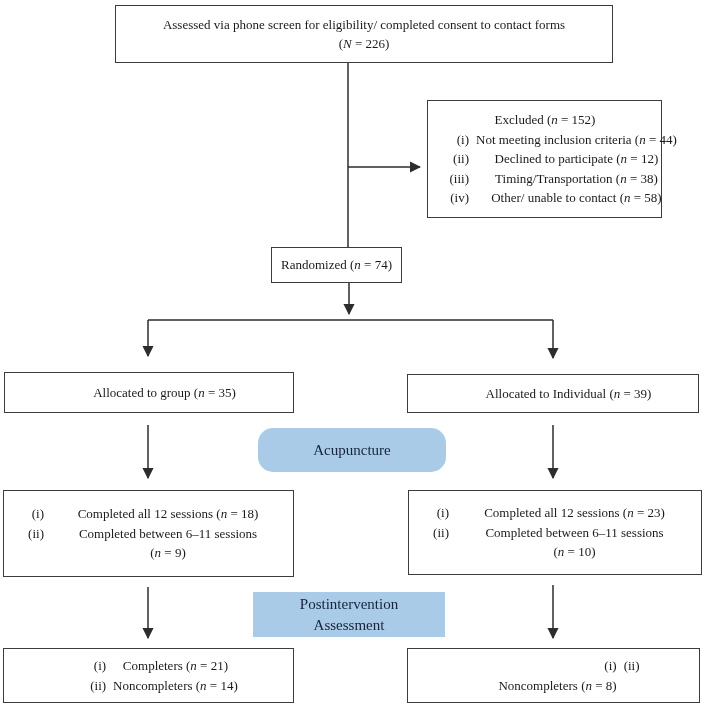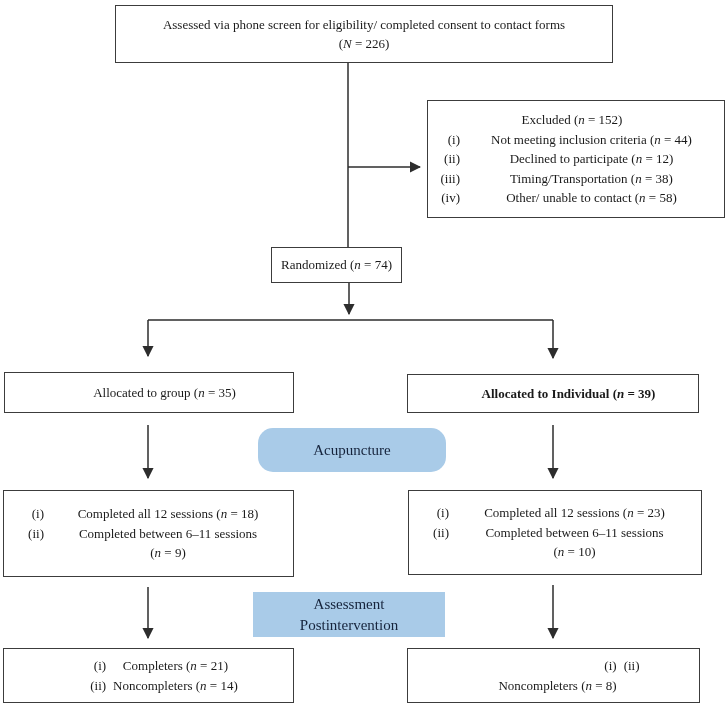--- a/index.html
+++ b/index.html
@@ -18,24 +18,24 @@
   .box {
     position:absolute; background:#fff;
     border:1.3px solid var(--border,#3c3c3c);
     display:flex; flex-direction:column; justify-content:center;
     font-size:13px; line-height:1.5;
   }
   .box--strong { border-width:1.6px;padding-left:31px; }
   .center { text-align:center; }
 
   .b-assessed   { left:115px; top:5px;   width:498px; height:58px; padding:2px 6px; }
-  .b-excluded   { left:427px; top:100px; width:298px; height:118px; padding:2px 8px 2px 0; }
+  .b-excluded   { left:427px; top:100px; width:235px; height:118px; padding:2px 8px 2px 9px; }
   .b-randomized { left:271px; top:247px; width:131px; height:36px; }
   .b-alloc-grp  { left:4px;   top:372px; width:290px; height:41px; }
-  .b-alloc-ind  { left:407px; top:374px; width:292px; height:39px;font-weight:bold; }
+  .b-alloc-ind  { left:407px; top:374px; width:292px; height:39px; }
   .b-sess-grp   { left:3px;   top:490px; width:291px; height:87px; padding:2px 8px 2px 16px; }
   .b-sess-ind   { left:408px; top:490px; width:294px; height:85px; padding:2px 8px 2px 16px; }
   .b-out-grp    { left:3px;   top:648px; width:291px; height:55px; }
   .b-out-ind    { left:407px; top:648px; width:293px; height:55px; }
 
   .hl {
     position:absolute; border:none;
     background:var(--hl_fill,#a9cbe8); color:var(--hl_text,#16243c);
     display:flex; flex-direction:column; justify-content:center;
     text-align:center; font-size:15px; line-height:1.4;
@@ -125,22 +125,22 @@
       <span class="num">(i)</span>
       <span class="txt">Completed all 12 sessions (<i>n</i> = 23)</span>
       <span class="num">(ii)</span>
       <span class="txt">Completed between 6–11 sessions</span>
       <span class="num"></span>
       <span class="txt">(<i>n</i> = 10)</span>
     </div>
   </div>
 
   <div class="hl hl-post">
+    <div>Postintervention</div>
     <div>Assessment</div>
-    <div>Postintervention</div>
   </div>
 
   <div class="box b-out-grp box--strong">
     <div class="listwrap-center">
       <div class="numlist">
         <span class="num">(i)</span>
         <span class="txt">Completers (<i>n</i> = 21)</span>
         <span class="num">(ii)</span>
         <span class="txt">Noncompleters (<i>n</i> = 14)</span>
       </div>

